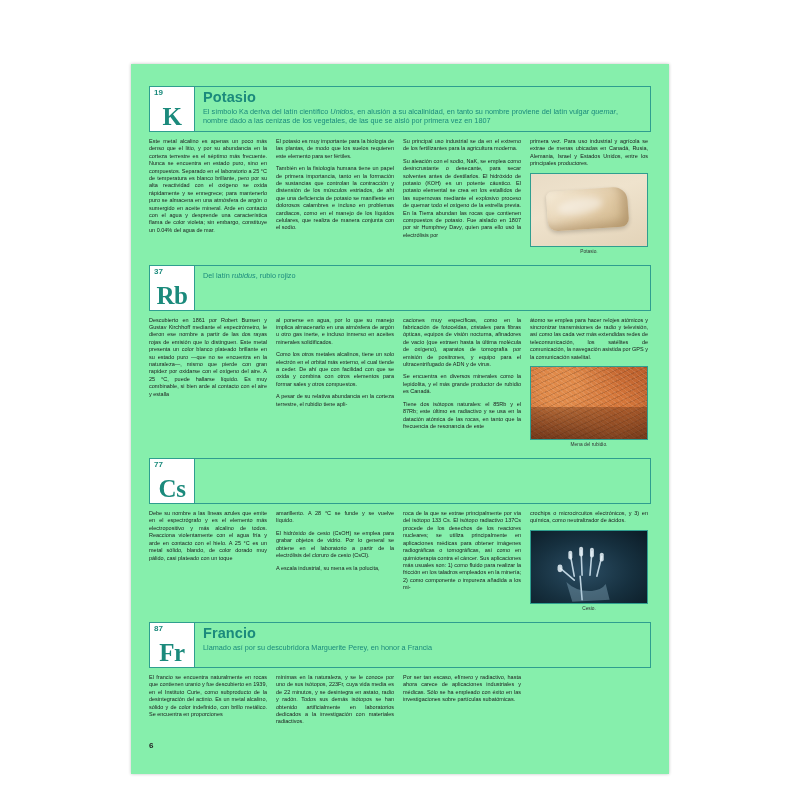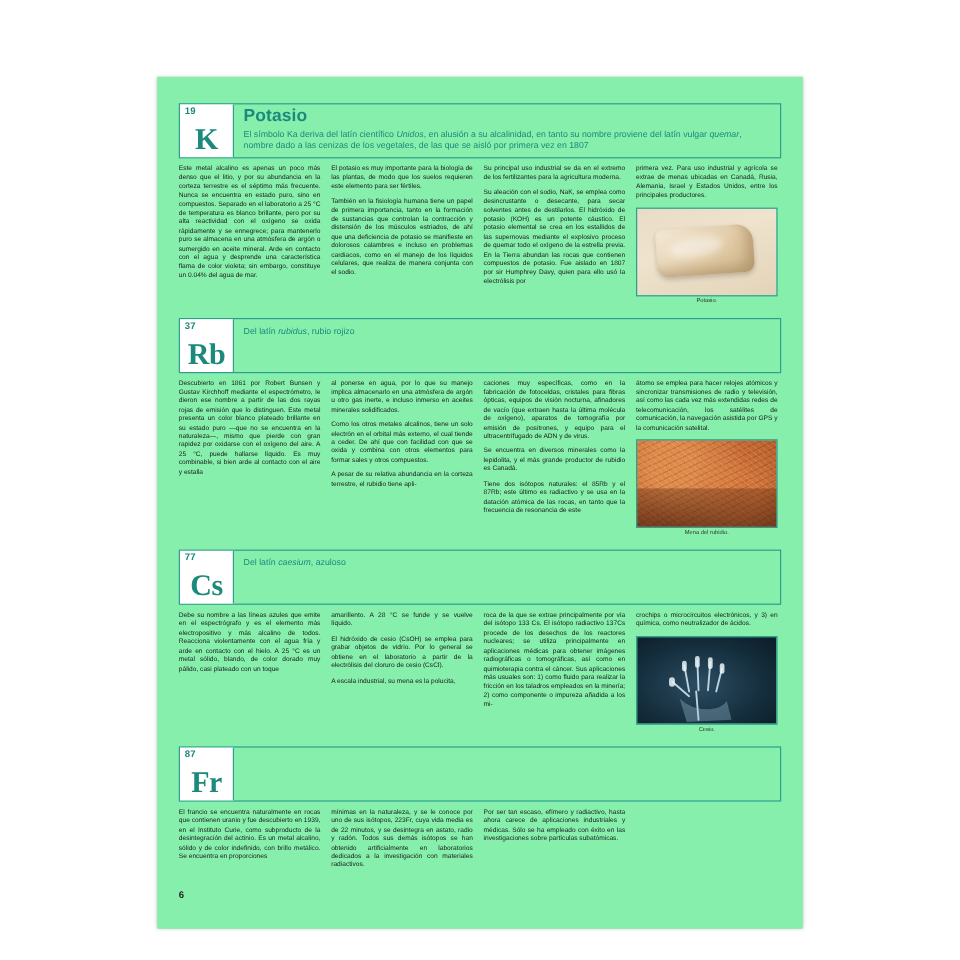--- a/index.html
+++ b/index.html
@@ -273,21 +273,20 @@
           </div>
         </div>
       </div>
       <div class="element-block">
         <div class="head-row">
           <div class="sym-box">
             <div class="sym-num">77</div>
             <div class="sym-letter">Cs</div>
           </div>
           <div class="head-text">
-            <div class="el-sub">Del latín <i>caesium</i>, azuloso</div>
           </div>
         </div>
         <div class="body-cols">
           <div class="col">
             <p>Debe su nombre a las líneas azules que emite en el espectrógrafo y es el elemento más electropositivo y más alcalino de todos. Reacciona violentamente con el agua fría y arde en contacto con el hielo. A 25 °C es un metal sólido, blando, de color dorado muy pálido, casi plateado con un toque</p>
           </div>
           <div class="col">
             <p>amarillento. A 28 °C se funde y se vuelve líquido.</p>
             <p>El hidróxido de cesio (CsOH) se emplea para grabar objetos de vidrio. Por lo general se obtiene en el laboratorio a partir de la electrólisis del cloruro de cesio (CsCl).</p>
             <p>A escala industrial, su mena es la polucita,</p>
@@ -322,20 +321,24 @@
             </div>
           </div>
         </div>
       </div>
       <div class="element-block">
         <div class="head-row">
           <div class="sym-box">
             <div class="sym-num">87</div>
             <div class="sym-letter">Fr</div>
           </div>
+          <div class="head-text">
+            <div class="el-name">Francio</div>
+            <div class="el-sub">Llamado así por su descubridora Marguerite Perey, en honor a Francia</div>
+          </div>
         </div>
         <div class="body-cols">
           <div class="col">
             <p>El francio se encuentra naturalmente en rocas que contienen uranio y fue descubierto en 1939, en el Instituto Curie, como subproducto de la desintegración del actinio. Es un metal alcalino, sólido y de color indefinido, con brillo metálico. Se encuentra en proporciones</p>
           </div>
           <div class="col">
             <p>mínimas en la naturaleza, y se le conoce por uno de sus isótopos, 223Fr, cuya vida media es de 22 minutos, y se desintegra en astato, radio y radón. Todos sus demás isótopos se han obtenido artificialmente en laboratorios dedicados a la investigación con materiales radiactivos.</p>
           </div>
           <div class="col">
             <p>Por ser tan escaso, efímero y radiactivo, hasta ahora carece de aplicaciones industriales y médicas. Sólo se ha empleado con éxito en las investigaciones sobre partículas subatómicas.</p>

